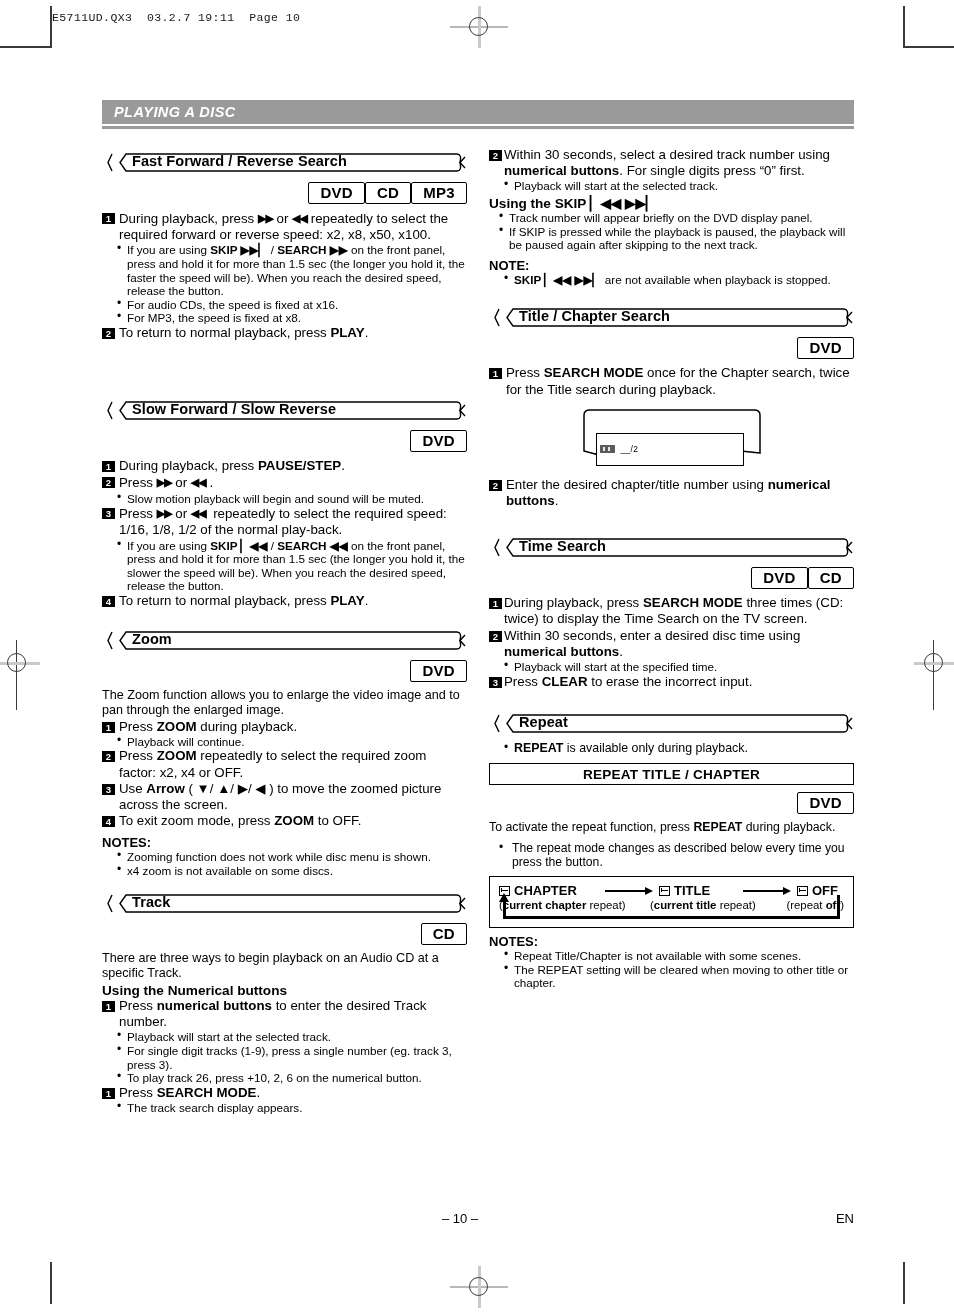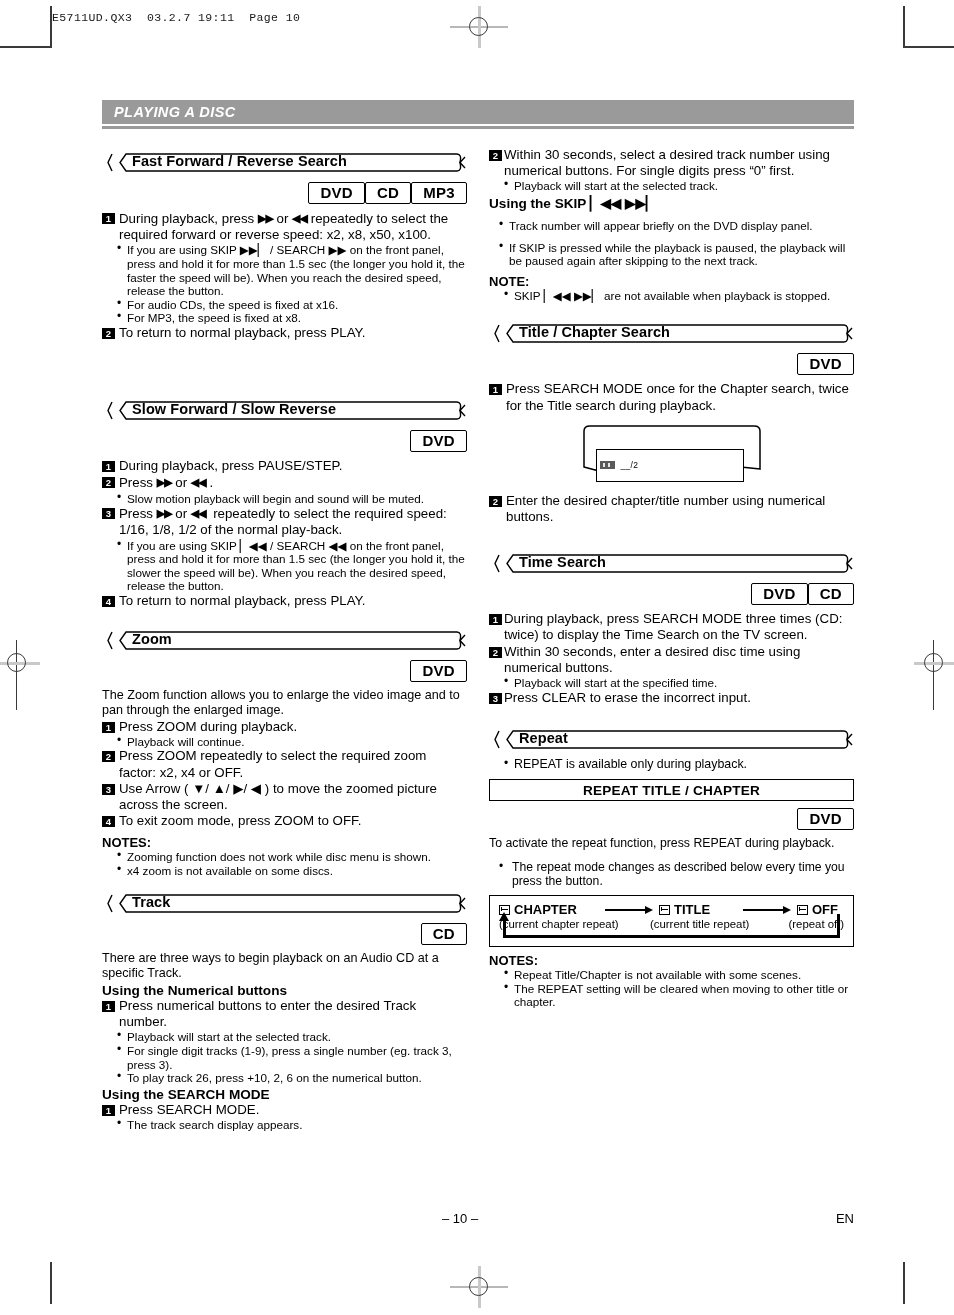--- a/index.html
+++ b/index.html
@@ -68,22 +68,22 @@
     text-align:center;margin:3px 4px 0 0;flex:0 0 auto;padding:0 1px;
   }
   .step.tight .num{margin-right:2px;}
   .step .txt{flex:1;}
   .bullets{margin:0;padding:0;list-style:none;}
   .bullets li{
     position:relative;padding-left:11px;font-size:11.7px;line-height:13.6px;
     margin-left:14px;
   }
   .bullets li:before{content:"\2022";position:absolute;left:1px;top:-1px;font-size:12px;}
-  .bullets.wide li{margin-left:9px;margin-top:8px;}
-  b,strong{font-weight:normal;}
+  .bullets.wide li{margin-left:9px;}
+  b,strong{font-weight:bold;}
   .sub{font-size:13.6px;font-weight:bold;margin-top:2px;}
   .notes-h{font-size:13px;font-weight:bold;margin-top:6px;}
 
   
   .g{font-size:11px;letter-spacing:-1px;vertical-align:1px;}
   .gb{font-weight:bold;}
 
   
   .tvwrap{margin:9px 0 8px 0;display:flex;justify-content:center;}
   .osd-row{
@@ -285,21 +285,20 @@
         <div class="sub">Using the Numerical buttons</div>
         <div class="step">
           <span class="num">1</span>
           <span class="txt">Press <b>numerical buttons</b> to enter the desired Track number.</span>
         </div>
         <ul class="bullets">
           <li>Playback will start at the selected track.</li>
           <li>For single digit tracks (1-9), press a single number (eg. track 3, press 3).</li>
           <li>To play track 26, press +10, 2, 6 on the numerical button.</li>
         </ul>
-        <div class="sub">Using the SEARCH MODE</div>
         <div class="step">
           <span class="num">1</span>
           <span class="txt">Press <b>SEARCH MODE</b>.</span>
         </div>
         <ul class="bullets">
           <li>The track search display appears.</li>
         </ul>
       </div>
 
     </div>

